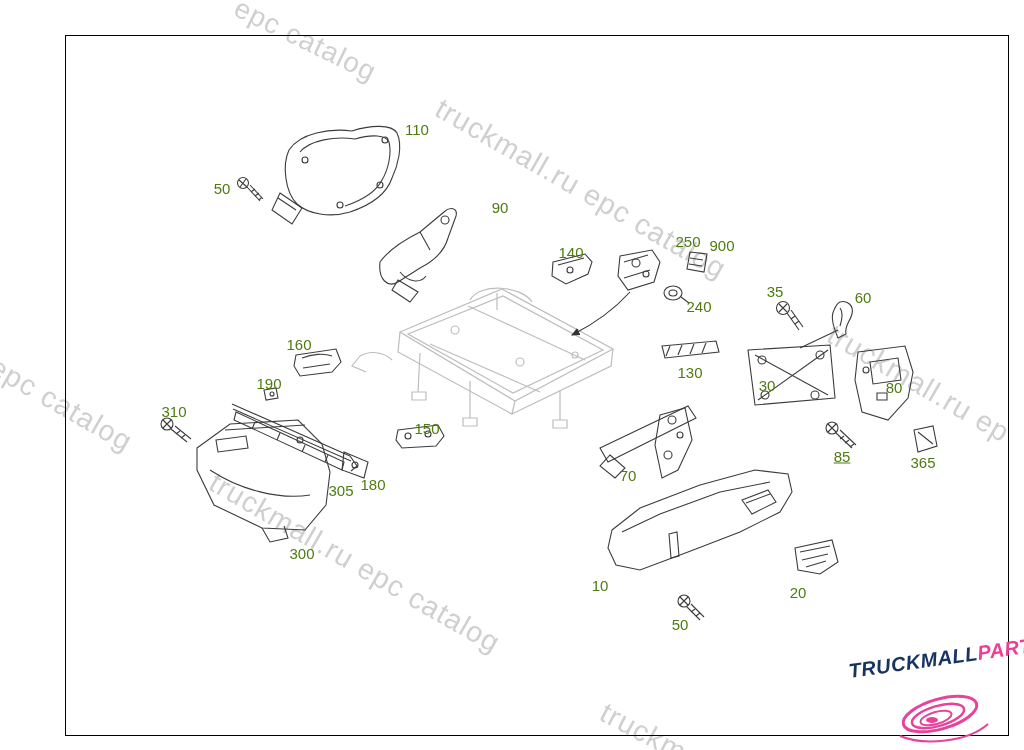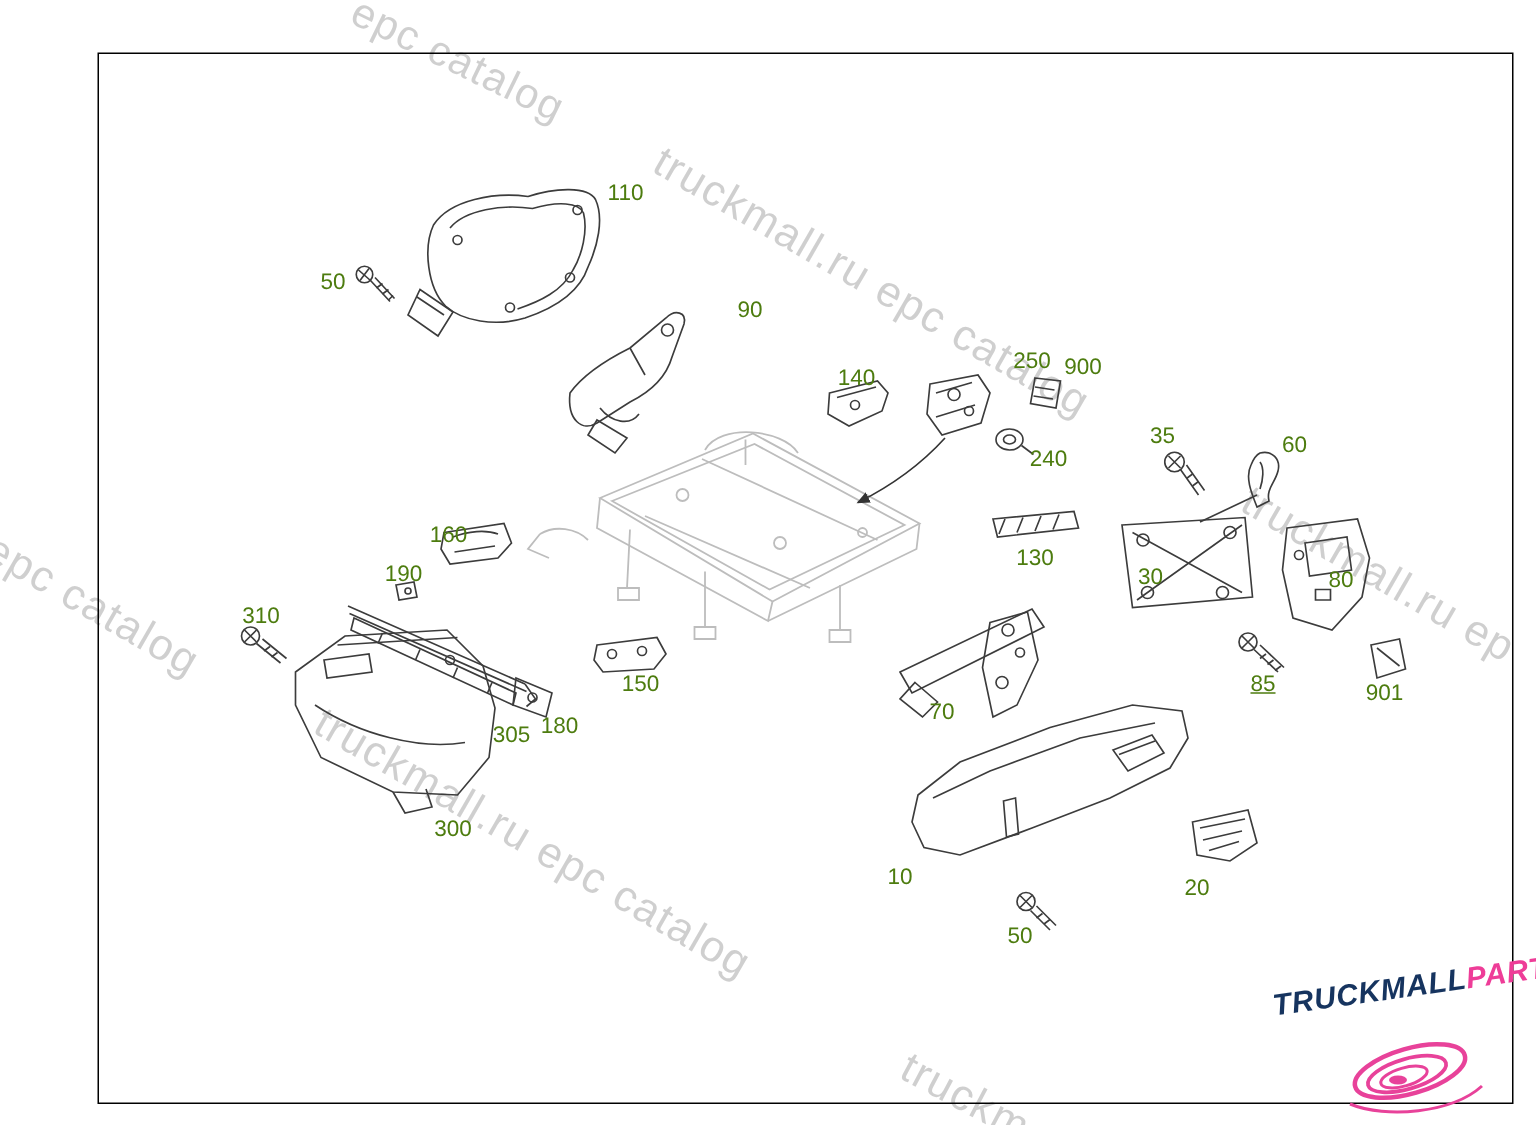--- a/index.html
+++ b/index.html
@@ -243,29 +243,29 @@
   <div class="label-layer">
       <div class="part-label" style="left: 417px; top: 129px;">110</div>
       <div class="part-label" style="left: 222px; top: 188px;">50</div>
       <div class="part-label" style="left: 500px; top: 207px;">90</div>
       <div class="part-label" style="left: 571px; top: 252px;">140</div>
       <div class="part-label" style="left: 688px; top: 241px;">250</div>
       <div class="part-label" style="left: 722px; top: 245px;">900</div>
       <div class="part-label" style="left: 699px; top: 306px;">240</div>
       <div class="part-label" style="left: 775px; top: 291px;">35</div>
       <div class="part-label" style="left: 863px; top: 297px;">60</div>
-      <div class="part-label" style="left: 299px; top: 344px; margin-top: 13px;">160</div>
+      <div class="part-label" style="left: 299px; top: 344px;">160</div>
       <div class="part-label" style="left: 894px; top: 343px; margin-top: 44px;">80</div>
       <div class="part-label" style="left: 690px; top: 372px;">130</div>
       <div class="part-label" style="left: 767px; top: 385px;">30</div>
       <div class="part-label" style="left: 269px; top: 383px;">190</div>
       <div class="part-label" style="left: 174px; top: 411px;">310</div>
-      <div class="part-label" style="left: 427px; top: 456px;">150</div>
+      <div class="part-label" style="left: 427px; top: 428px;">150</div>
       <div class="part-label" style="left: 842px; top: 456px; text-decoration: underline;">85</div>
-      <div class="part-label" style="left: 923px; top: 462px;">901</div>
+      <div class="part-label" style="left: 923px; top: 462px;">365</div>
       <div class="part-label" style="left: 628px; top: 475px;">70</div>
       <div class="part-label" style="left: 373px; top: 484px;">180</div>
       <div class="part-label" style="left: 341px; top: 490px; text-align: right;">305</div>
       <div class="part-label" style="left: 302px; top: 553px;">300</div>
       <div class="part-label" style="left: 600px; top: 585px;">10</div>
       <div class="part-label" style="left: 798px; top: 592px;">20</div>
       <div class="part-label" style="left: 680px; top: 624px;">50</div>
     </div>
 
   <svg class="swirl" width="130" height="70" viewBox="0 0 130 70">

